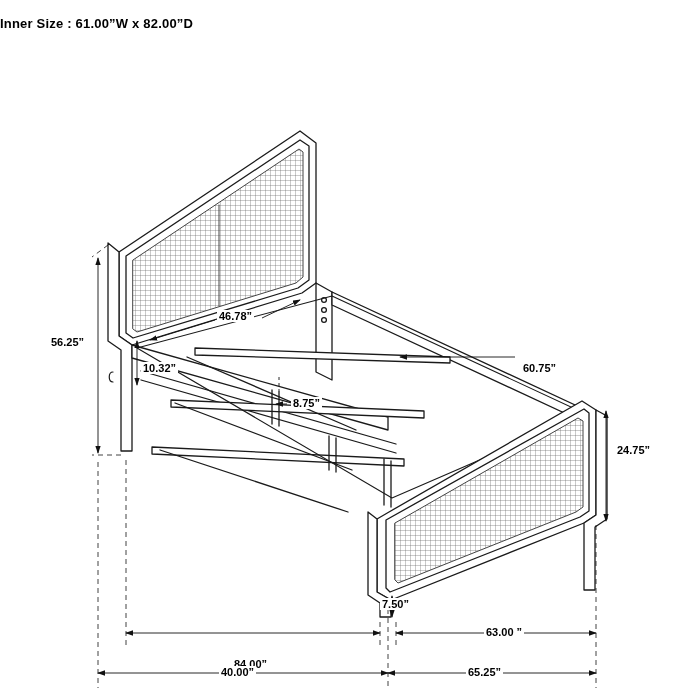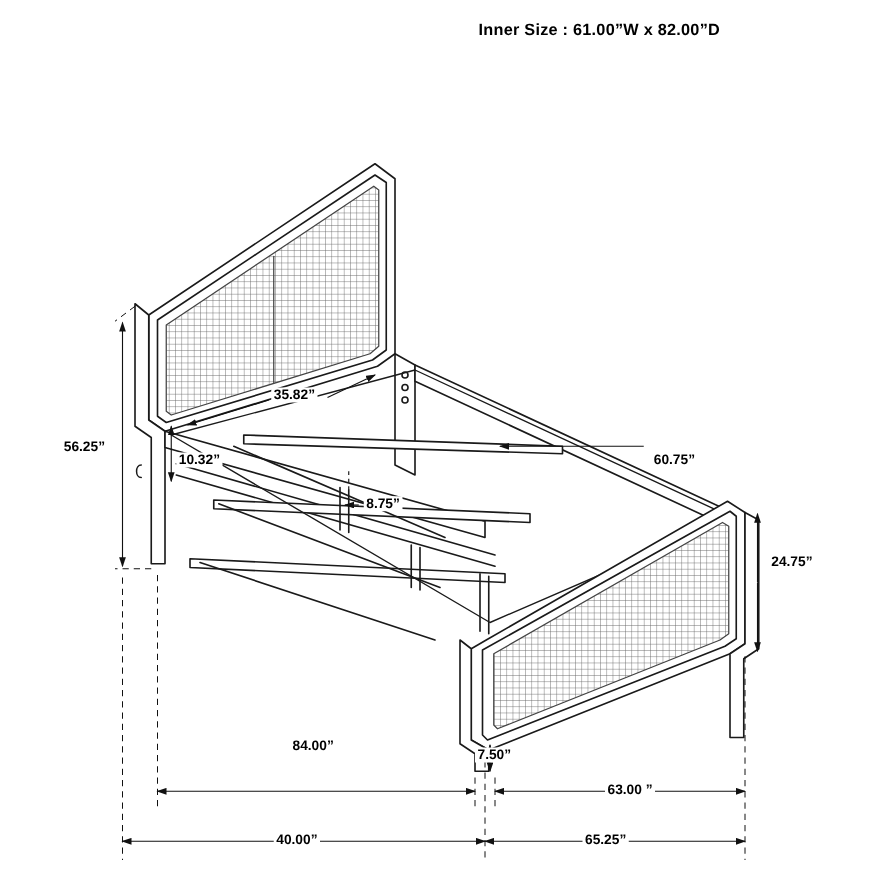--- a/index.html
+++ b/index.html
@@ -18,21 +18,21 @@
   #stage {
     position: relative;
     width: 700px;
     height: 700px;
   }
   .title {
     position: absolute;
     top: 16px;
     left: 0;
     width: 576px;
-    text-align: right;
+    text-align: left;
     font-size: 13px;
     font-weight: bold;
     letter-spacing: 0.2px;
   }
   svg.drawing {
     position: absolute;
     top: 0;
     left: 0;
     width: 700px;
     height: 700px;
@@ -147,25 +147,25 @@
       <path d="M398,606 L392,606" marker-end="url(#ar)"></path>
 
       <path d="M126,633 L380,633" marker-start="url(#arS)" marker-end="url(#ar)"></path>
       <path d="M396,633 L596,633" marker-start="url(#arS)" marker-end="url(#ar)"></path>
 
       <path d="M98,673 L388,673" marker-start="url(#arS)" marker-end="url(#ar)"></path>
       <path d="M388,673 L596,673" marker-start="url(#arS)" marker-end="url(#ar)"></path>
     </g>
   </svg>
 
-  <div class="dimlabel" style="left:49px; top:352px;">56.25”</div>
-  <div class="dimlabel" style="left:217px; top:310px;">35.82”</div>
+  <div class="dimlabel" style="left:49px; top:336px;">56.25”</div>
+  <div class="dimlabel" style="left:217px; top:310px;">46.78”</div>
   <div class="dimlabel" style="left:141px; top:362px;">10.32”</div>
   <div class="dimlabel" style="left:291px; top:397px;">8.75”</div>
   <div class="dimlabel" style="left:521px; top:362px;">60.75”</div>
   <div class="dimlabel" style="left:615px; top:444px;">24.75”</div>
   <div class="dimlabel" style="left:380px; top:598px;">7.50”</div>
-  <div class="dimlabel" style="left:232px; top:591px;">84.00”</div>
+  <div class="dimlabel" style="left:232px; top:658px;">84.00”</div>
   <div class="dimlabel" style="left:468px; top:626px;margin-left:16px;">63.00 ”</div>
   <div class="dimlabel" style="left:219px; top:666px;">40.00”</div>
   <div class="dimlabel" style="left:466px; top:666px;text-align:center;">65.25”</div>
 
 </div>
 
 </body></html>

